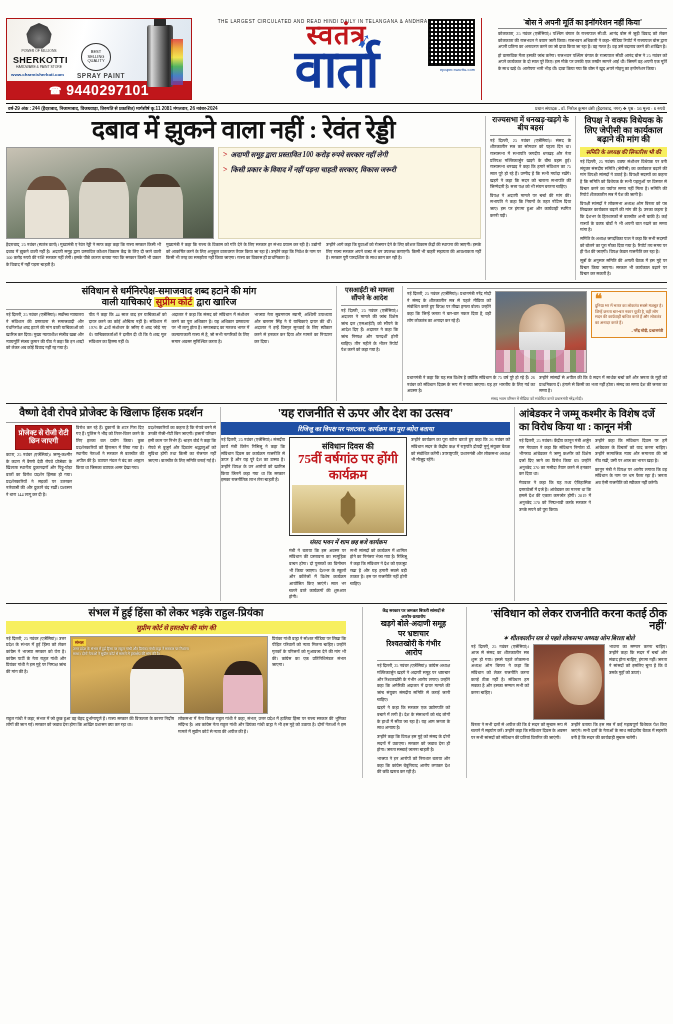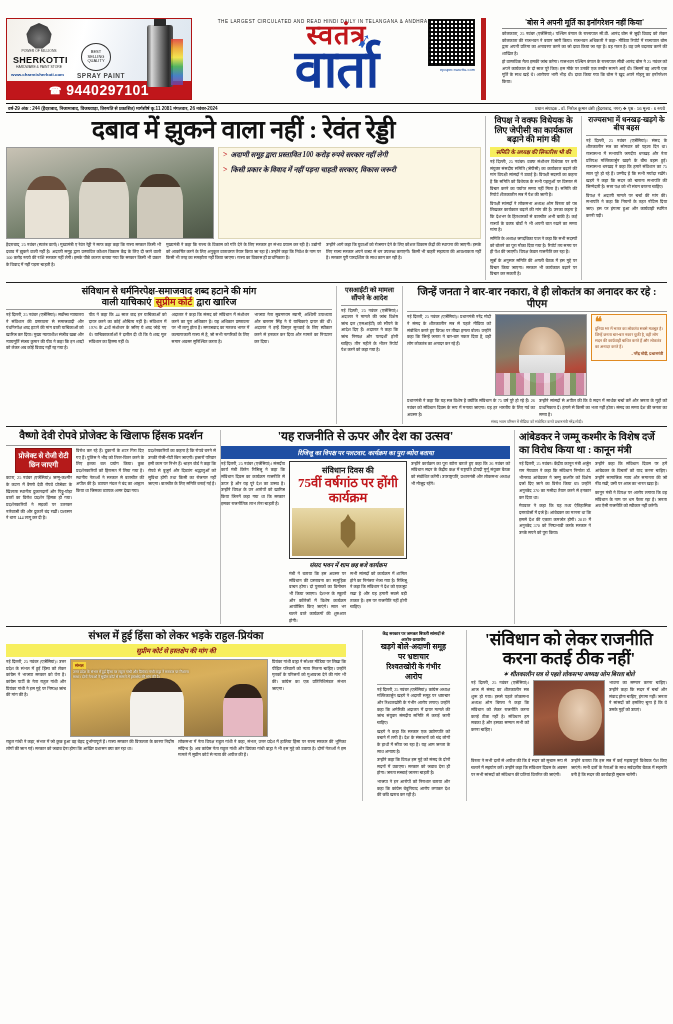--- a/index.html
+++ b/index.html
@@ -66,21 +66,21 @@
   .np-bird { position: absolute; right: 6px; top: 6px; font-size: 19px; color: #2a5fc4; transform: rotate(-12deg); }
   .qr {
     position: absolute; right: 2px; top: 1px; width: 47px; height: 47px;
     background:
       repeating-linear-gradient(0deg,#111 0 2px,#fff 2px 4px),
       repeating-linear-gradient(90deg,#111 0 2px,#fff 2px 4px);
     background-blend-mode: multiply; border: 1px solid #111;
   }
   .qr-cap { position: absolute; right: 2px; top: 49px; font-size: 4px; color: #1b4ea0; font-family: "Liberation Sans", sans-serif; }
 
-  .top-news { width: 186px; border-left: 5px solid #b91c1c; padding-left: 16px; }
+  .top-news { width: 186px; border-left: 1px solid #b91c1c; padding-left: 16px; }
   .top-news h3 {
     font-size: 7.6px; font-weight: bold; color: #111; text-align: center;
     border-bottom: 1px solid #888; padding-bottom: 1px; margin-bottom: 2px; line-height: 1.25;
   }
   .top-news p { font-size: 4.3px; line-height: 1.5; text-align: justify; color: #1a1a1a; margin-bottom: 2px; }
 
   
   .infobar {
     display: flex; justify-content: space-between; align-items: center;
     border-top: 1.5px solid #111; border-bottom: 1.5px solid #111;
@@ -276,39 +276,39 @@
           </div>
         </div>
       </div>
       <div class="lead-cols body-txt">
         <div>हैदराबाद, 25 नवंबर (स्वतंत्र वार्ता)। मुख्यमंत्री ए रेवंत रेड्डी ने साफ कहा कहा कि राज्य सरकार किसी भी दबाव में झुकने वाली नहीं है। अदाणी समूह द्वारा प्रस्तावित कौशल विकास केंद्र के लिए दी जाने वाली 100 करोड़ रुपये की राशि सरकार नहीं लेगी। इसके पीछे कारण बताया गया कि सरकार किसी भी प्रकार के विवाद में नहीं पड़ना चाहती है।</div>
         <div>मुख्यमंत्री ने कहा कि राज्य के विकास को गति देने के लिए सरकार हर संभव प्रयास कर रही है। उद्योगों को आकर्षित करने के लिए अनुकूल वातावरण तैयार किया जा रहा है। उन्होंने कहा कि निवेश के नाम पर किसी भी तरह का समझौता नहीं किया जाएगा। राज्य का विकास ही प्राथमिकता है।</div>
         <div>उन्होंने आगे कहा कि युवाओं को रोजगार देने के लिए कौशल विकास केंद्रों की स्थापना की जाएगी। इसके लिए राज्य सरकार अपने बजट से धन उपलब्ध कराएगी। किसी भी बाहरी सहायता की आवश्यकता नहीं है। सरकार पूरी पारदर्शिता के साथ काम कर रही है।</div>
       </div>
     </div>
 
+    <div class="lead-side col-sep" style="padding-left:4px;width:86px;flex:none">
+      <h2 class="head side-head">राज्यसभा में धनखड़-खड़गे के बीच बहस</h2>
+      <div class="thin-rule"></div>
+      <div class="body-txt">
+        <p>नई दिल्ली, 25 नवंबर (एजेंसियां)। संसद के शीतकालीन सत्र का सोमवार को पहला दिन था। राज्यसभा में सभापति जगदीप धनखड़ और नेता प्रतिपक्ष मल्लिकार्जुन खड़गे के बीच बहस हुई। राज्यसभा धनखड़ ने कहा कि हमारे संविधान का 75 साल पूरे हो रहे हैं। उम्मीद है कि सभी मर्यादा रखेंगे। खड़गे ने कहा कि सदन को चलाना सभापति की जिम्मेदारी है। सत्ता पक्ष को भी संयम बरतना चाहिए।</p>
+        <p>विपक्ष ने अदाणी मामले पर चर्चा की मांग की। सभापति ने कहा कि नियमों के तहत नोटिस दिया जाए। इस पर हंगामा हुआ और कार्यवाही स्थगित करनी पड़ी।</p>
+      </div>
+    </div>
+
     <div class="lead-side col-sep" style="padding-left:4px;width:92px;flex:none">
       <h2 class="head waqf-head">विपक्ष ने वक्फ विधेयक के लिए जेपीसी का कार्यकाल बढ़ाने की मांग की</h2>
       <div class="yellow-sub">समिति के अध्यक्ष की सिफारिश भी की</div>
       <div class="body-txt">
         <p>नई दिल्ली, 25 नवंबर। वक्फ संशोधन विधेयक पर बनी संयुक्त संसदीय समिति (जेपीसी) का कार्यकाल बढ़ाने की मांग विपक्षी सांसदों ने उठाई है। विपक्षी सदस्यों का कहना है कि समिति को विधेयक के सभी पहलुओं पर विस्तार से विचार करने का पर्याप्त समय नहीं मिला है। समिति की रिपोर्ट शीतकालीन सत्र में पेश की जानी है।</p>
         <p>विपक्षी सांसदों ने लोकसभा अध्यक्ष ओम बिरला को पत्र लिखकर कार्यकाल बढ़ाने की मांग की है। उनका कहना है कि देशभर के हितधारकों से बातचीत अभी बाकी है। कई राज्यों के वक्फ बोर्डों ने भी अपनी बात रखने का समय मांगा है।</p>
         <p>समिति के अध्यक्ष जगदंबिका पाल ने कहा कि सभी सदस्यों को बोलने का पूरा मौका दिया गया है। रिपोर्ट तय समय पर ही पेश की जाएगी। विपक्ष केवल राजनीति कर रहा है।</p>
         <p>सूत्रों के अनुसार समिति की अगली बैठक में इस मुद्दे पर विचार किया जाएगा। सरकार भी कार्यकाल बढ़ाने पर विचार कर सकती है।</p>
       </div>
     </div>
-
-    <div class="lead-side col-sep" style="padding-left:4px;width:86px;flex:none">
-      <h2 class="head side-head">राज्यसभा में धनखड़-खड़गे के बीच बहस</h2>
-      <div class="thin-rule"></div>
-      <div class="body-txt">
-        <p>नई दिल्ली, 25 नवंबर (एजेंसियां)। संसद के शीतकालीन सत्र का सोमवार को पहला दिन था। राज्यसभा में सभापति जगदीप धनखड़ और नेता प्रतिपक्ष मल्लिकार्जुन खड़गे के बीच बहस हुई। राज्यसभा धनखड़ ने कहा कि हमारे संविधान का 75 साल पूरे हो रहे हैं। उम्मीद है कि सभी मर्यादा रखेंगे। खड़गे ने कहा कि सदन को चलाना सभापति की जिम्मेदारी है। सत्ता पक्ष को भी संयम बरतना चाहिए।</p>
-        <p>विपक्ष ने अदाणी मामले पर चर्चा की मांग की। सभापति ने कहा कि नियमों के तहत नोटिस दिया जाए। इस पर हंगामा हुआ और कार्यवाही स्थगित करनी पड़ी।</p>
-      </div>
-    </div>
   </div>
 
   <div class="rule"></div>
 
   <div class="mid-zone">
 
     <div style="width:326px">
       <h2 class="head sc-head">
         <span>संविधान से धर्मनिरपेक्ष-समाजवाद शब्द हटाने की मांग</span><br>
         <span>वाली याचिकाएं </span><span class="hl">सुप्रीम कोर्ट</span><span> द्वारा खारिज</span>
@@ -322,21 +322,20 @@
       </div>
     </div>
 
     <div class="col-sep" style="width:62px;padding-left:4px">
       <h2 class="head" style="font-size:6.6px;text-align:center;line-height:1.25">एसआईटी को मामला सौंपने के आदेश</h2>
       <div class="thin-rule"></div>
       <div class="body-txt">नई दिल्ली, 25 नवंबर (एजेंसियां)। अदालत ने मामले की जांच विशेष जांच दल (एसआईटी) को सौंपने के आदेश दिए हैं। अदालत ने कहा कि जांच निष्पक्ष और पारदर्शी होनी चाहिए। तीन महीने के भीतर रिपोर्ट पेश करने को कहा गया है।</div>
     </div>
 
     <div class="col-sep" style="flex:1;padding-left:4px">
-      <h2 class="head pm-head">जिन्हें जनता ने बार-बार नकारा, वे ही लोकतंत्र का अनादर कर रहे : पीएम</h2>
       <div class="thin-rule"></div>
       <div style="display:flex;gap:4px">
         <div style="flex:1" class="body-txt">नई दिल्ली, 25 नवंबर (एजेंसियां)। प्रधानमंत्री नरेंद्र मोदी ने संसद के शीतकालीन सत्र से पहले मीडिया को संबोधित करते हुए विपक्ष पर तीखा हमला बोला। उन्होंने कहा कि जिन्हें जनता ने बार-बार नकार दिया है, वही लोग लोकतंत्र का अनादर कर रहे हैं।</div>
         <div style="width:92px">
           <div class="pm-photo">
             <div class="pm-face"></div>
             <div class="pm-beard"></div>
             <div class="pm-flowers"></div>
           </div>
         </div>
@@ -444,21 +443,21 @@
       <div class="thin-rule"></div>
       <div class="body-txt">
         <p>नई दिल्ली, 25 नवंबर (एजेंसियां)। कांग्रेस अध्यक्ष मल्लिकार्जुन खड़गे ने अदाणी समूह पर भ्रष्टाचार और रिश्वतखोरी के गंभीर आरोप लगाए। उन्होंने कहा कि अमेरिकी अदालत में दायर मामले की जांच संयुक्त संसदीय समिति से कराई जानी चाहिए।</p>
         <p>खड़गे ने कहा कि सरकार एक उद्योगपति को बचाने में लगी है। देश के संसाधनों को चंद लोगों के हाथों में सौंपा जा रहा है। यह आम जनता के साथ अन्याय है।</p>
         <p>उन्होंने कहा कि विपक्ष इस मुद्दे को संसद के दोनों सदनों में उठाएगा। सरकार को जवाब देना ही होगा। जनता सच्चाई जानना चाहती है।</p>
         <p>भाजपा ने इन आरोपों को निराधार बताया और कहा कि कांग्रेस बेबुनियाद आरोप लगाकर देश की छवि खराब कर रही है।</p>
       </div>
     </div>
 
     <div class="col-sep" style="flex:1;padding-left:4px">
-      <h2 class="head" style="font-size:17px;text-align:center">'संविधान को लेकर राजनीति करना कतई ठीक नहीं'</h2>
+      <h2 class="head" style="font-size:11px;text-align:right">'संविधान को लेकर राजनीति करना कतई ठीक नहीं'</h2>
       <div class="sub-italic">
         <span>✶</span>
         <span>शीतकालीन सत्र से पहले लोकसभा अध्यक्ष ओम बिरला बोले</span>
       </div>
       <div style="display:flex;gap:4px">
         <div style="width:58px" class="body-txt">नई दिल्ली, 25 नवंबर (एजेंसियां)। आज से संसद का शीतकालीन सत्र शुरू हो गया। इससे पहले लोकसभा अध्यक्ष ओम बिरला ने कहा कि संविधान को लेकर राजनीति करना कतई ठीक नहीं है। संविधान हम सबका है और इसका सम्मान सभी को करना चाहिए।</div>
         <div style="flex:1">
           <div class="ob-photo">
             <div class="ob-face"></div>
           </div>

